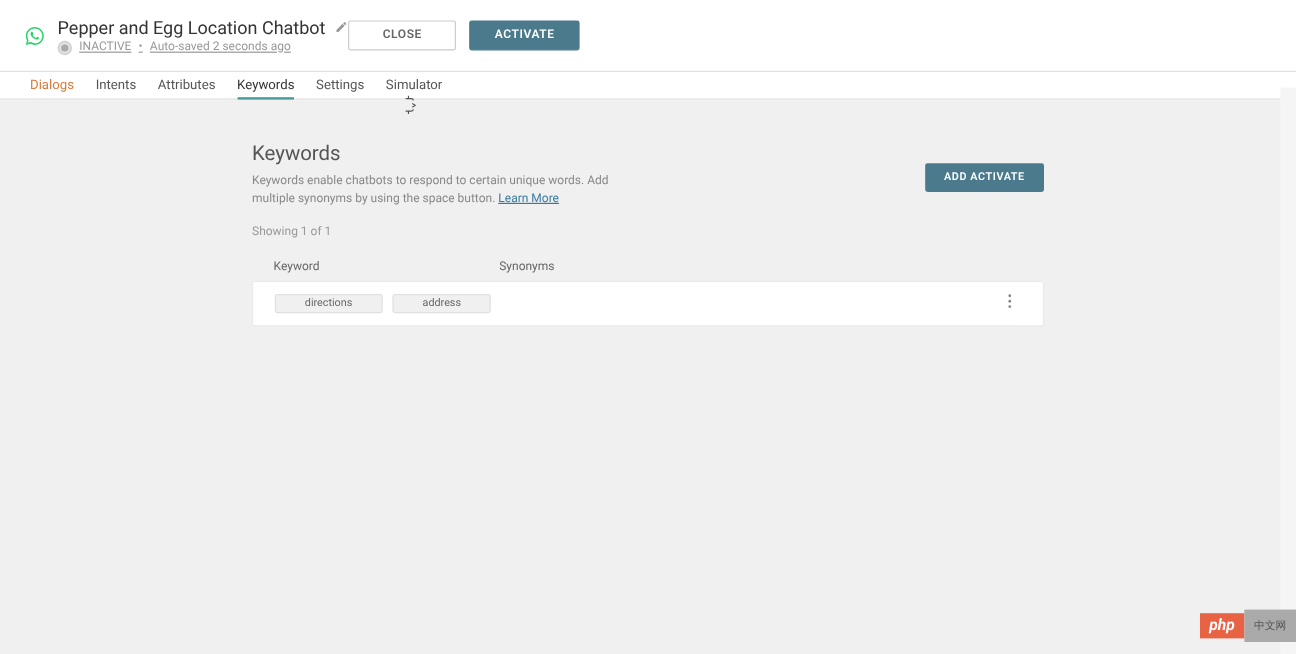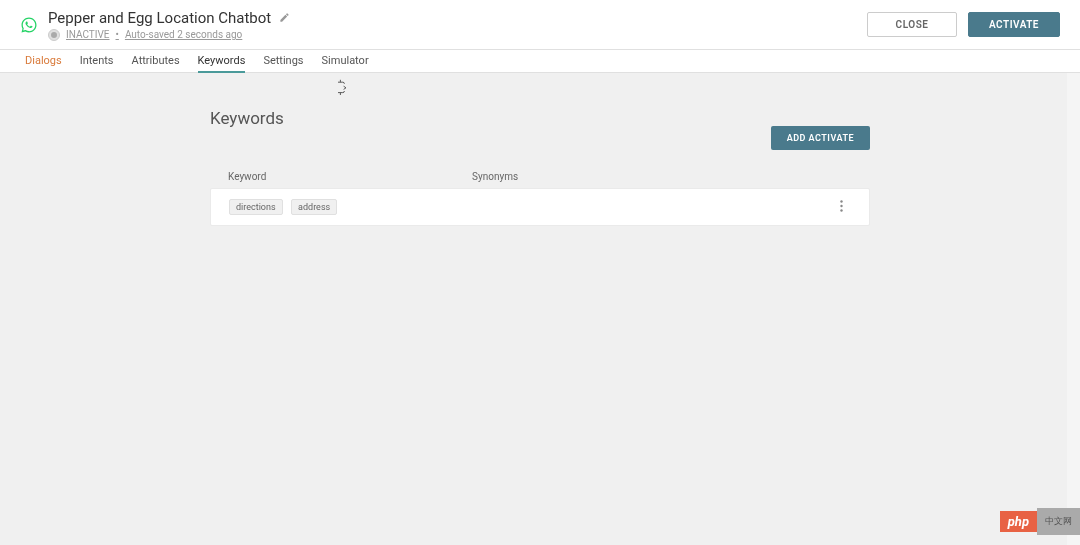--- a/index.html
+++ b/index.html
@@ -1,18 +1,18 @@
 <!DOCTYPE html>
 <html><head>
   <meta charset="utf-8">
   <style>
     * { margin: 0; padding: 0; box-sizing: border-box; font-family: -apple-system, BlinkMacSystemFont, "Segoe UI", Roboto, Arial, sans-serif; }
     body { background: #f0f0f0; width: 1080px; height: 545px; overflow: hidden; position: relative; }
     
-    .header { background: #fff; border-bottom: 1px solid #e0e0e0; height: 50px; display: flex; align-items: center; padding: 0 20px; justify-content: space-between; }
+    .header { background: #fff; border-bottom: 1px solid #e0e0e0; height: 60px; display: flex; align-items: center; padding: 0 20px; }
     .header-left { display: flex; align-items: center; gap: 10px; }
     .wa-icon { width: 18px; height: 18px; }
     .title-area { display: flex; flex-direction: column; gap: 2px; }
     .title-row { display: flex; align-items: center; gap: 8px; }
     .page-title { font-size: 15px; font-weight: 400; color: #333; }
     .edit-icon { width: 11px; height: 11px; color: #999; cursor: pointer; }
     .status-row { display: flex; align-items: center; gap: 6px; font-size: 10px; color: #999; text-decoration: underline; }
     .status-dot { width: 12px; height: 12px; border-radius: 50%; background: #e0e0e0; border: 1px solid #ccc; display: flex; align-items: center; justify-content: center; }
     .status-dot::after { content: ""; width: 6px; height: 6px; border-radius: 50%; background: #aaa; }
     .header-right { display: flex; gap: 11px; }
@@ -31,26 +31,26 @@
     
     .section-header { display: flex; justify-content: space-between; align-items: flex-start; margin-bottom: 15px; }
     .section-heading { font-size: 17px; font-weight: 400; color: #555; margin-bottom: 5px; }
     .section-desc { font-size: 10px; color: #888; line-height: 1.5; max-width: 330px; }
     .learn-more { color: #3a7aa0; text-decoration: underline; cursor: pointer; }
     .btn-add { background: #4a7a8c; color: #fff; font-size: 9px; font-weight: 600; letter-spacing: 0.5px; padding: 7px 16px; border: none; border-radius: 2px; cursor: pointer; margin-top: 18px; }
     
     .showing { font-size: 10px; color: #999; margin-bottom: 12px; }
     
     .table-header { display: flex; padding: 6px 18px; font-size: 10px; color: #666; }
-    .col-keyword { width: 244px; }
+    .col-keyword { width: 188px; }
     .col-synonyms { flex: 1; }
     .col-actions { width: 30px; }
     
     .table-row { background: #fff; border: 1px solid #eaeaea; border-radius: 2px; display: flex; align-items: center; padding: 10px 18px; font-size: 10px; color: #666; }
-    .synonym-chip { display: inline-block; background: #f0f0f0; border: 1px solid #e0e0e0; border-radius: 2px; padding: 2px 6px; margin-right: 6px; font-size: 9px; color: #666; }
+    .synonym-chip { display: inline-block; background: #f0f0f0; border: 1px solid #e0e0e0; border-radius: 2px; padding: 2px 24px; margin-right: 6px; font-size: 9px; color: #666; }
     .more-btn { width: 20px; text-align: center; color: #888; cursor: pointer; font-size: 14px; }
     
     .cursor-icon { position: absolute; left: 335px; top: 79px; width: 14px; height: 16px; pointer-events: none; z-index: 100; }
     
     .watermark { position: absolute; bottom: 10px; right: 0; display: flex; align-items: center; }
     .wm-left { background: #e86244; color: #fff; font-size: 13px; font-weight: bold; font-style: italic; padding: 3px 8px; }
     .wm-right { background: #aaa; color: #555; font-size: 9px; padding: 7px 8px; }
     
     .scrollbar-track { position: absolute; right: 0; top: 73px; width: 13px; height: calc(100% - 73px); background: #f5f5f5; }
     .scrollbar-thumb { width: 13px; background: #ccc; height: 0; }
@@ -92,23 +92,27 @@
   <div class="tab">Settings</div>
   <div class="tab">Simulator</div>
 </div>
 
 <div class="content-wrapper">
   <div class="content">
     <div class="content-inner">
       <div class="section-header">
         <div>
           <h2 class="section-heading">Keywords</h2>
+          <p class="section-desc">
+            <span>Keywords enable chatbots to respond to certain unique words. Add multiple synonyms by using the space button. </span><a class="learn-more">Learn More</a>
+          </p>
         </div>
         <button class="btn-add">ADD ACTIVATE</button>
       </div>
+      <div class="showing">Showing 1 of 1</div>
       <div class="table-header">
         <div class="col-keyword">Keyword</div>
         <div class="col-synonyms">Synonyms</div>
         <div class="col-actions"></div>
       </div>
       <div class="table-row">
         <div class="col-synonyms">
           <span class="synonym-chip">directions</span>
           <span class="synonym-chip">address</span>
         </div>

